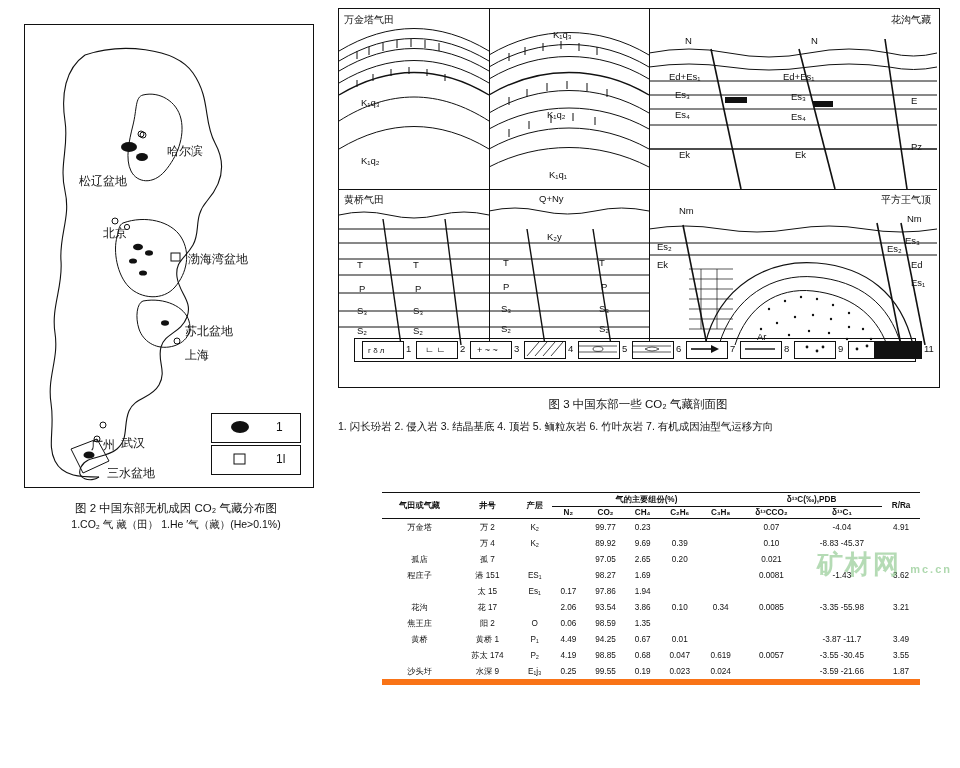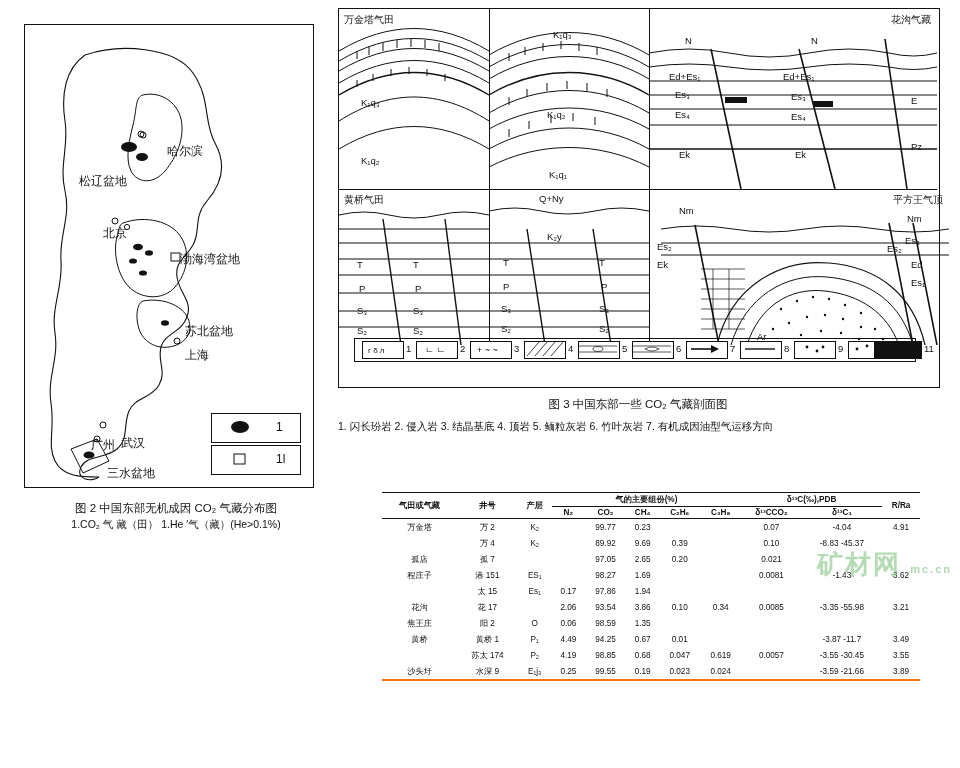--- a/index.html
+++ b/index.html
@@ -17,37 +17,37 @@
   .map-label{position:absolute;font-size:12px;color:#111;white-space:nowrap;}
   .legend-box{position:absolute;border:1px solid #111;background:#fff;}
   .fig2-cap{position:absolute;left:36px;top:500px;width:280px;font-size:11.5px;line-height:1.5;text-align:center;color:#111;}
   .fig2-cap .sub{font-size:10.5px;}
   .cite{position:absolute;left:30px;top:548px;width:292px;font-size:19px;line-height:1.38;color:#111;font-weight:bold;letter-spacing:.2px;}
 
   
   .right-col{position:absolute;left:330px;top:0;width:630px;height:600px;}
   .fig3-box{position:absolute;left:8px;top:8px;width:600px;height:378px;border:1px solid #111;background:#fff;}
   .panel{position:absolute;border-right:1px solid #111;border-bottom:1px solid #111;overflow:hidden;}
-  .panel:last-child{border-right:none;padding-left:12px;}
+  .panel:last-child{border-right:none;}
   .ptitle{position:absolute;font-size:10px;color:#111;white-space:nowrap;}
   .glabel{position:absolute;font-size:9.5px;color:#111;white-space:nowrap;}
   .lgd{position:absolute;left:8px;top:338px;width:584px;height:30px;}
   .lgd-cell{position:absolute;border:1px solid #111;width:40px;height:16px;background:#fff;}
   .lgd-num{position:absolute;font-size:9.5px;color:#111;}
   .fig3-cap{position:absolute;left:8px;top:396px;width:600px;font-size:11.5px;text-align:center;color:#111;line-height:1.55;}
   .fig3-legend-text{position:absolute;left:8px;top:418px;width:600px;font-size:10.5px;text-align:left;color:#111;line-height:1.6;}
 
   
   .tbl-title{position:absolute;left:50px;top:474px;width:540px;text-align:center;font-size:12px;font-weight:bold;color:#111;}
   table.geo{position:absolute;left:52px;top:492px;width:538px;border-collapse:collapse;font-size:8.2px;color:#111;}
   table.geo th,table.geo td{border:0;padding:1px 2px;text-align:center;white-space:nowrap;}
   table.geo tr.grp-top th{border-top:1px solid #111;border-bottom:1px solid #111;}
   table.geo tr.grp-sub th{border-bottom:1px solid #111;}
   table.geo tbody tr td{padding-top:2.5px;padding-bottom:2.5px;}
-  table.geo tbody tr:last-child td{border-bottom:2px solid #f97316;}
+  table.geo tbody tr:last-child td{border-bottom:6px solid #f97316;}
   .cell-l{text-align:center;}
   .wm{position:absolute;right:8px;bottom:18px;font-size:26px;color:rgba(120,190,120,.55);font-weight:bold;letter-spacing:2px;}
   .wm small{font-size:11px;color:rgba(120,190,120,.6);}
 </style>
 </head>
 <body>
 
 <div class="page">
 
   <div class="left-col">
@@ -93,21 +93,21 @@
         <circle cx="152" cy="316" r="3" fill="none" stroke="#111" stroke-width="1"></circle>
       </svg>
 
       <div class="map-label" style="left:142px;top:118px;">哈尔滨</div>
       <div class="map-label" style="left:78px;top:200px;">北京</div>
       <div class="map-label" style="left:96px;top:410px;">武汉</div>
       <div class="map-label" style="left:160px;top:322px;">上海</div>
       <div class="map-label" style="left:66px;top:412px;">广州</div>
 
       <div class="map-label" style="left:54px;top:148px;">松辽盆地</div>
-      <div class="map-label" style="left:155px;top:226px;">渤海湾盆地</div>
+      <div class="map-label" style="left:163px;top:226px;">渤海湾盆地</div>
       <div class="map-label" style="left:160px;top:298px;">苏北盆地</div>
       <div class="map-label" style="left:82px;top:440px;">三水盆地</div>
 
       <div class="legend-box" style="left:186px;top:388px;width:88px;height:28px;">
         <svg width="86" height="26">
           <ellipse cx="28" cy="13" rx="9" ry="6" fill="#111"></ellipse>
         </svg>
         <span class="map-label" style="left:64px;top:6px;">1</span>
       </div>
       <div class="legend-box" style="left:186px;top:420px;width:88px;height:28px;">
@@ -545,21 +545,21 @@
           <td class="cell-l">沙头圩</td>
           <td>水深 9</td>
           <td>E₁j₃</td>
           <td>0.25</td>
           <td>99.55</td>
           <td>0.19</td>
           <td>0.023</td>
           <td>0.024</td>
           <td></td>
           <td>-3.59 -21.66</td>
-          <td>3.89</td>
+          <td>1.87</td>
         </tr>
       </tbody>
     </table>
 
     <div class="wm">
       <span>矿材网</span>
       <small>mc.cn</small>
     </div>
   </div>
 </div>

